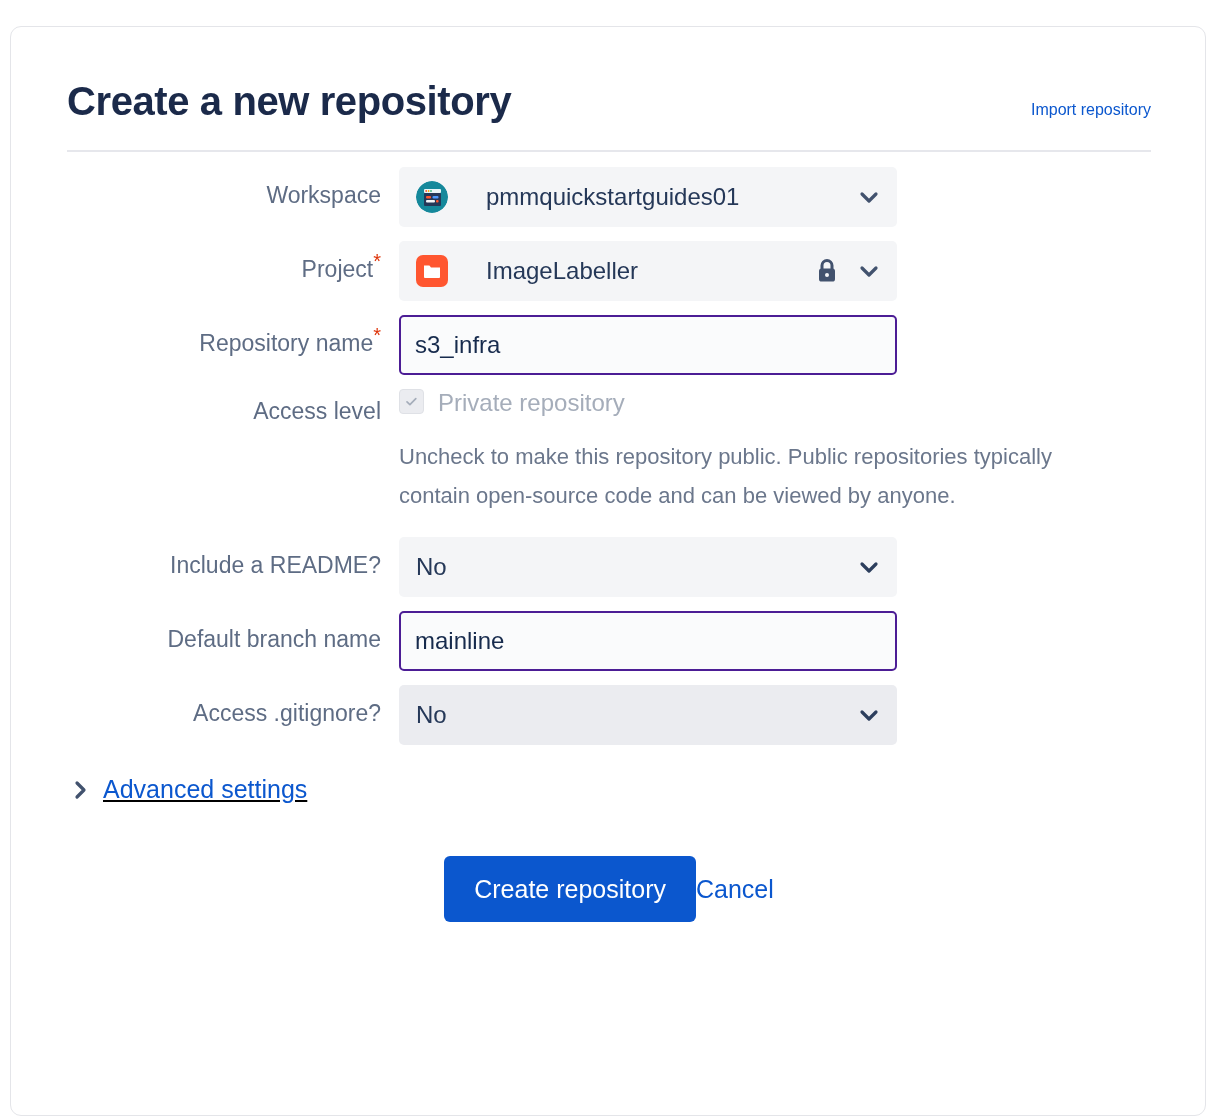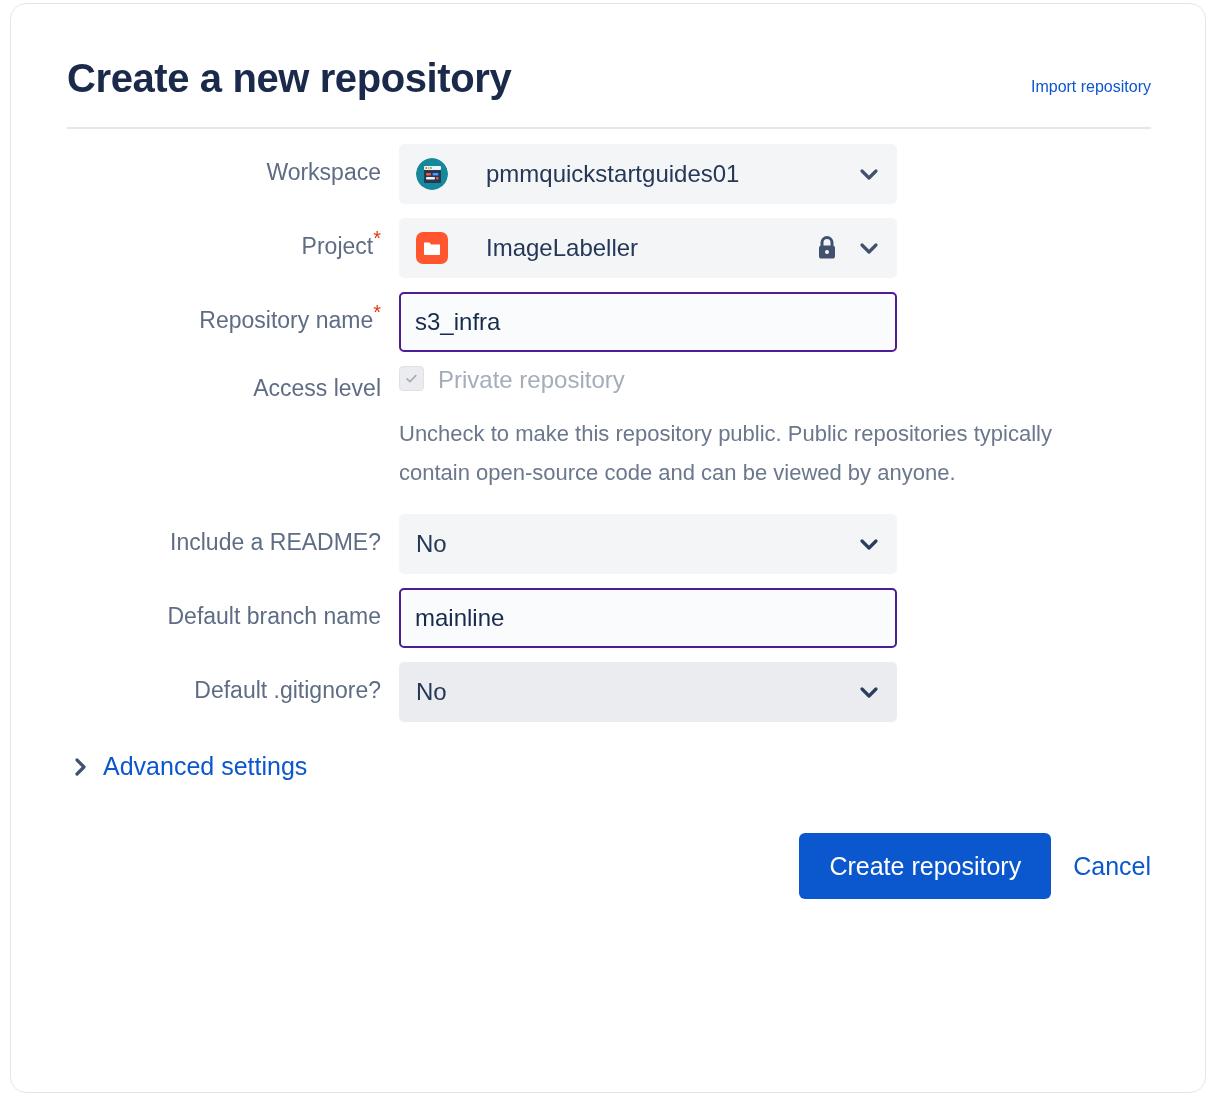--- a/index.html
+++ b/index.html
@@ -6,25 +6,25 @@
   html, body {
     margin: 0; padding: 0;
     width: 1216px; height: 1116px;
     background: #ffffff;
     font-family: "Liberation Sans", sans-serif;
     -webkit-font-smoothing: antialiased;
   }
 
   .card {
     position: absolute;
-    left: 10px; top: 3px;
+    left: 10px; top: 26px;
     width: 1196px; height: 1090px;
     background: #ffffff;
     border: 1px solid #e4e5e9;
-    border-radius: 16px;
+    border-radius: 11px;
     overflow: hidden;
   }
 
   .inner {
     position: absolute;
     left: 56px; top: 52px;
     width: 1084px;
   }
 
   
@@ -167,35 +167,35 @@
     color: #6b778c;
     max-width: 670px;
   }
 
   
   .adv {
     display: flex;
     align-items: center;
     margin-top: 30px;
     margin-left: 6px;
+    text-decoration: underline;
   }
   .adv-chev { width: 16px; height: 22px; margin-right: 14px; display:block; }
   .adv-link {
     font-size: 25px;
     color: #0b57ce;
     text-decoration: none;
     cursor: pointer;
   }
 
   
   .actions {
     display: flex;
     align-items: center;
-    justify-content: flex-end;
-    gap: 22px;
+    justify-content: center;
     margin-top: 52px;
   }
   .btn-primary {
     background: #0b57ce;
     color: #ffffff;
     border: none;
     border-radius: 6px;
     font-family: "Liberation Sans", sans-serif;
     font-size: 25px;
     padding: 0 30px;
@@ -327,21 +327,21 @@
         <div class="label-col pad-field">
           <span>Default branch name</span>
         </div>
         <div class="field-col">
           <input class="txt" type="text" value="mainline" style="">
         </div>
       </div>
 
       <div class="row">
         <div class="label-col pad-field">
-          <span>Default .gitignore?</span>
+          <span>Access .gitignore?</span>
         </div>
         <div class="field-col">
           <div class="sel darker">
             <span class="sel-value">No</span>
             <span class="chev">
               <svg viewBox="0 0 22 22" width="22" height="22">
                 <path d="M4 8 L11 15 L18 8" fill="none" stroke="#2c3e5d" stroke-width="3.2" stroke-linecap="round" stroke-linejoin="round"></path>
               </svg>
             </span>
           </div>

